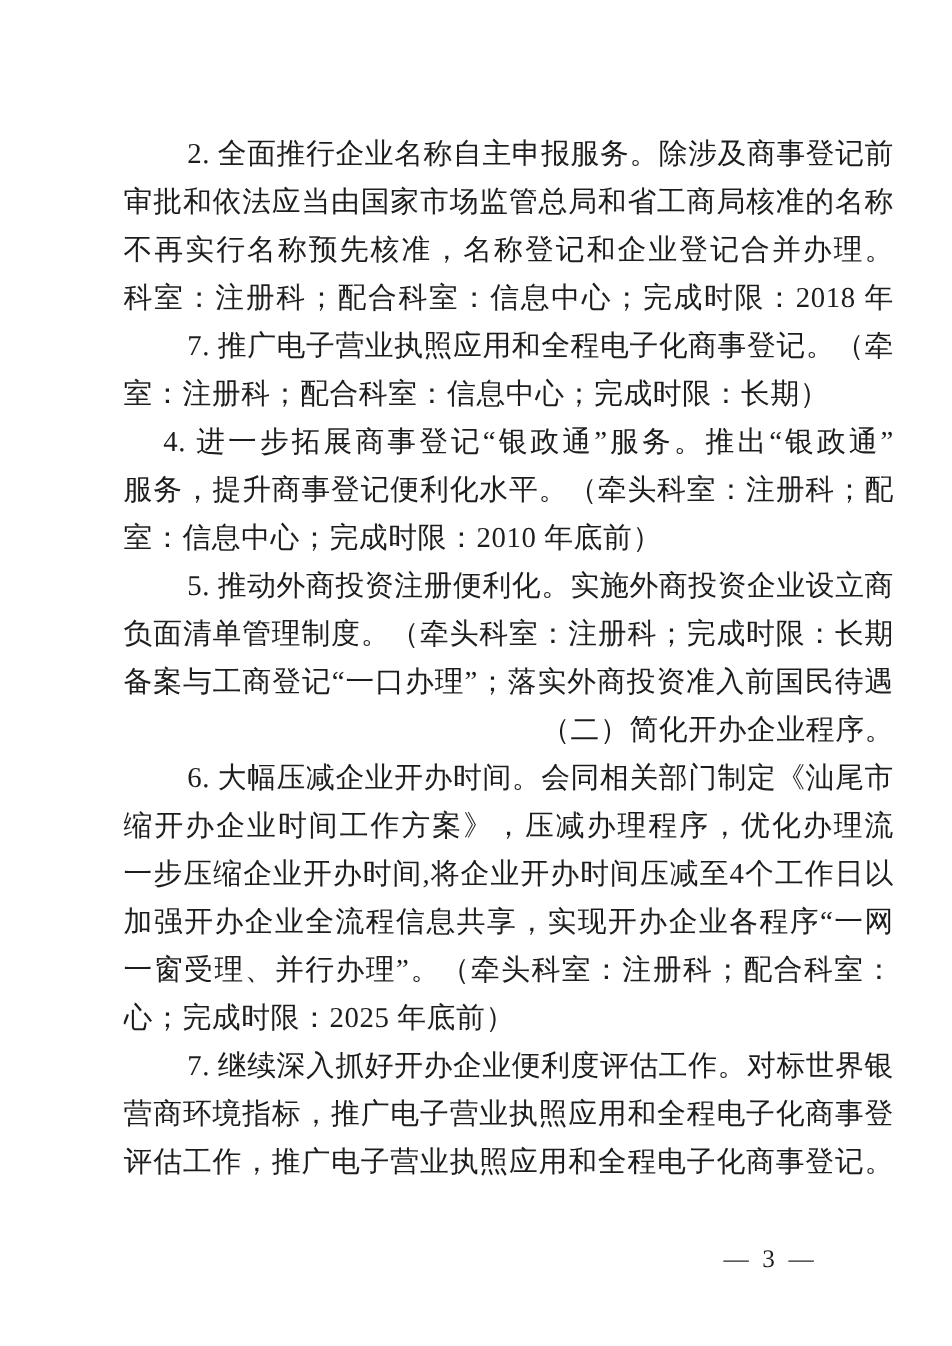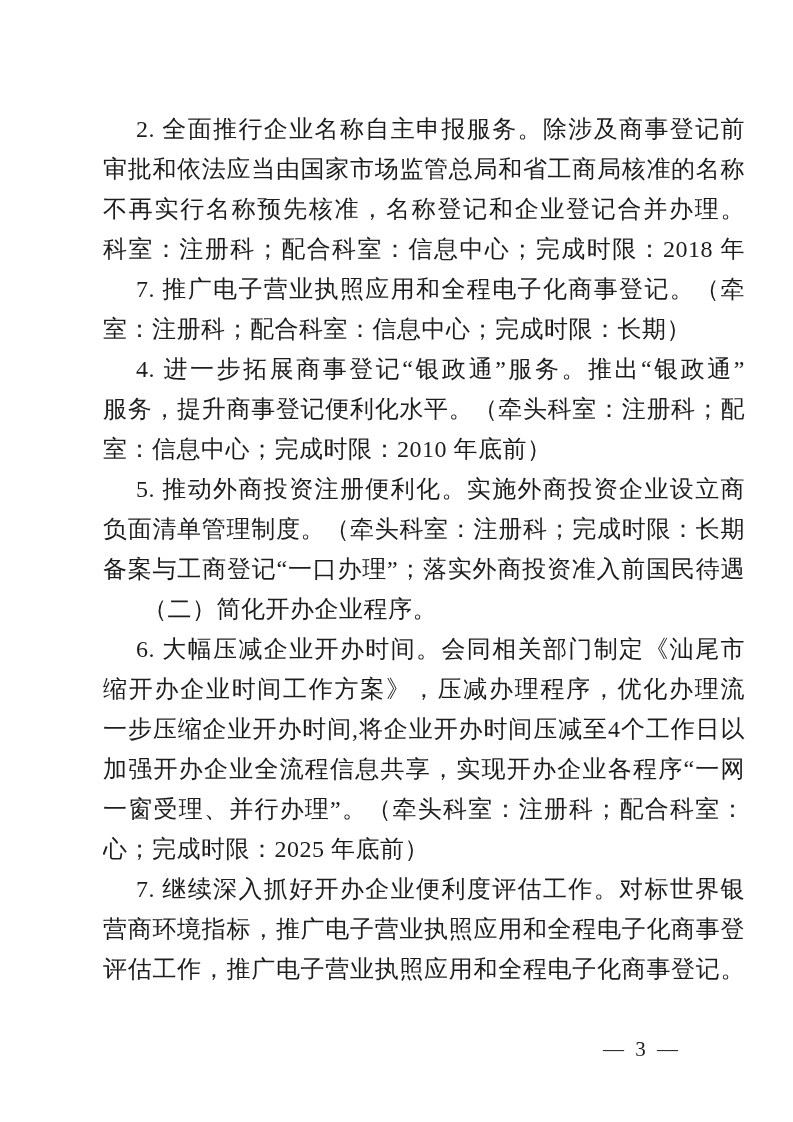--- a/index.html
+++ b/index.html
@@ -37,20 +37,21 @@
     overflow: hidden;
     white-space: normal;
     letter-spacing: 0.5px;
   }
   .line.just {
     text-align: justify;
     text-align-last: justify;
   }
   .para .line.first {
     padding-left: 33px;
+    text-align: right;
   }
   .para.heading .line.first {
     padding-left: 40px;
   }
   .page-number {
     position: absolute;
     left: 603px;
     top: 1035px;
     font-size: 21px;
     line-height: 28px;

